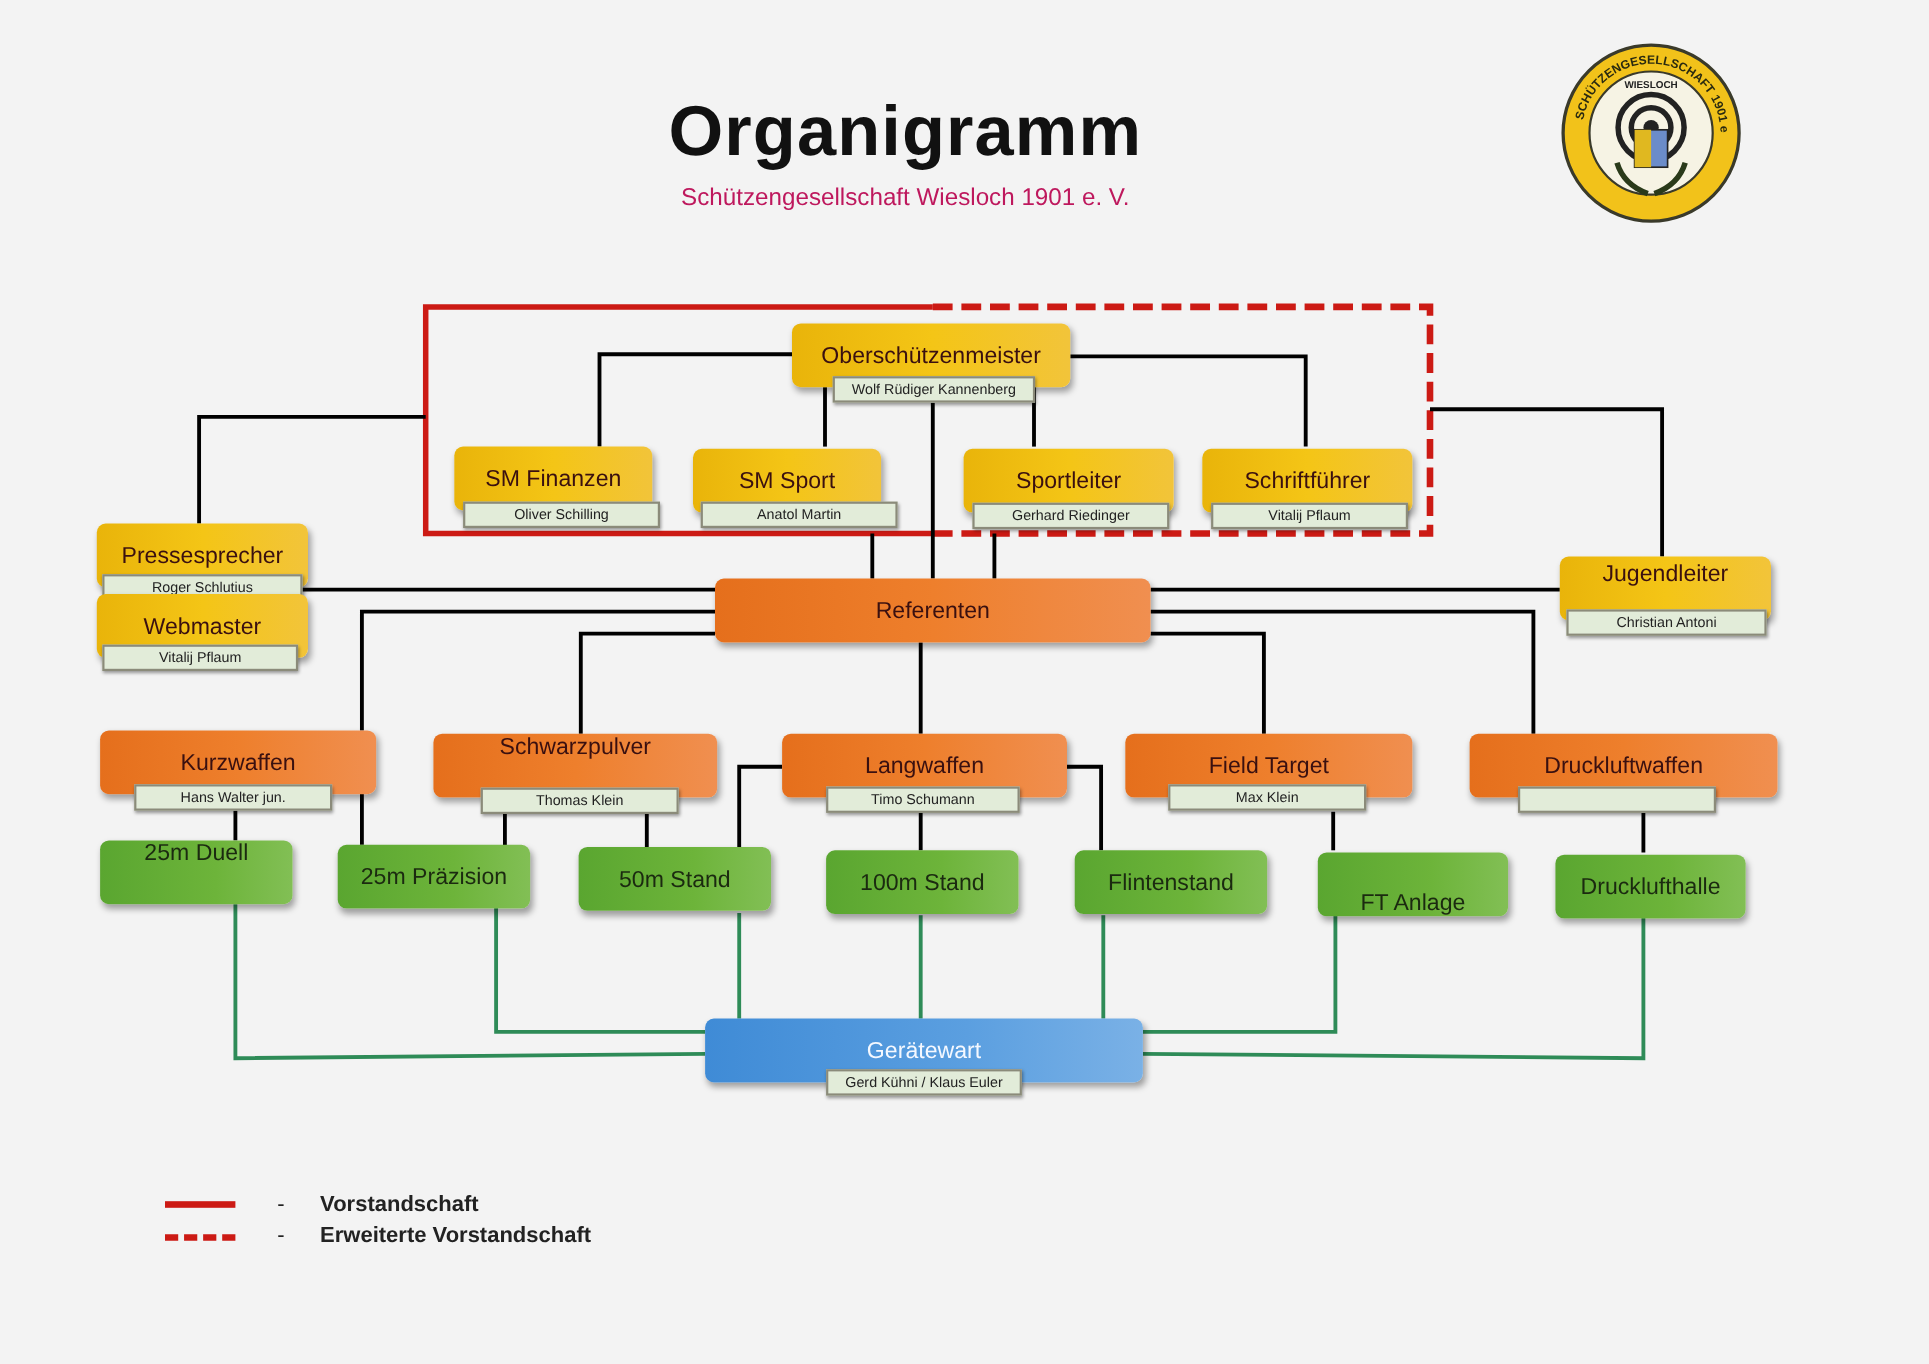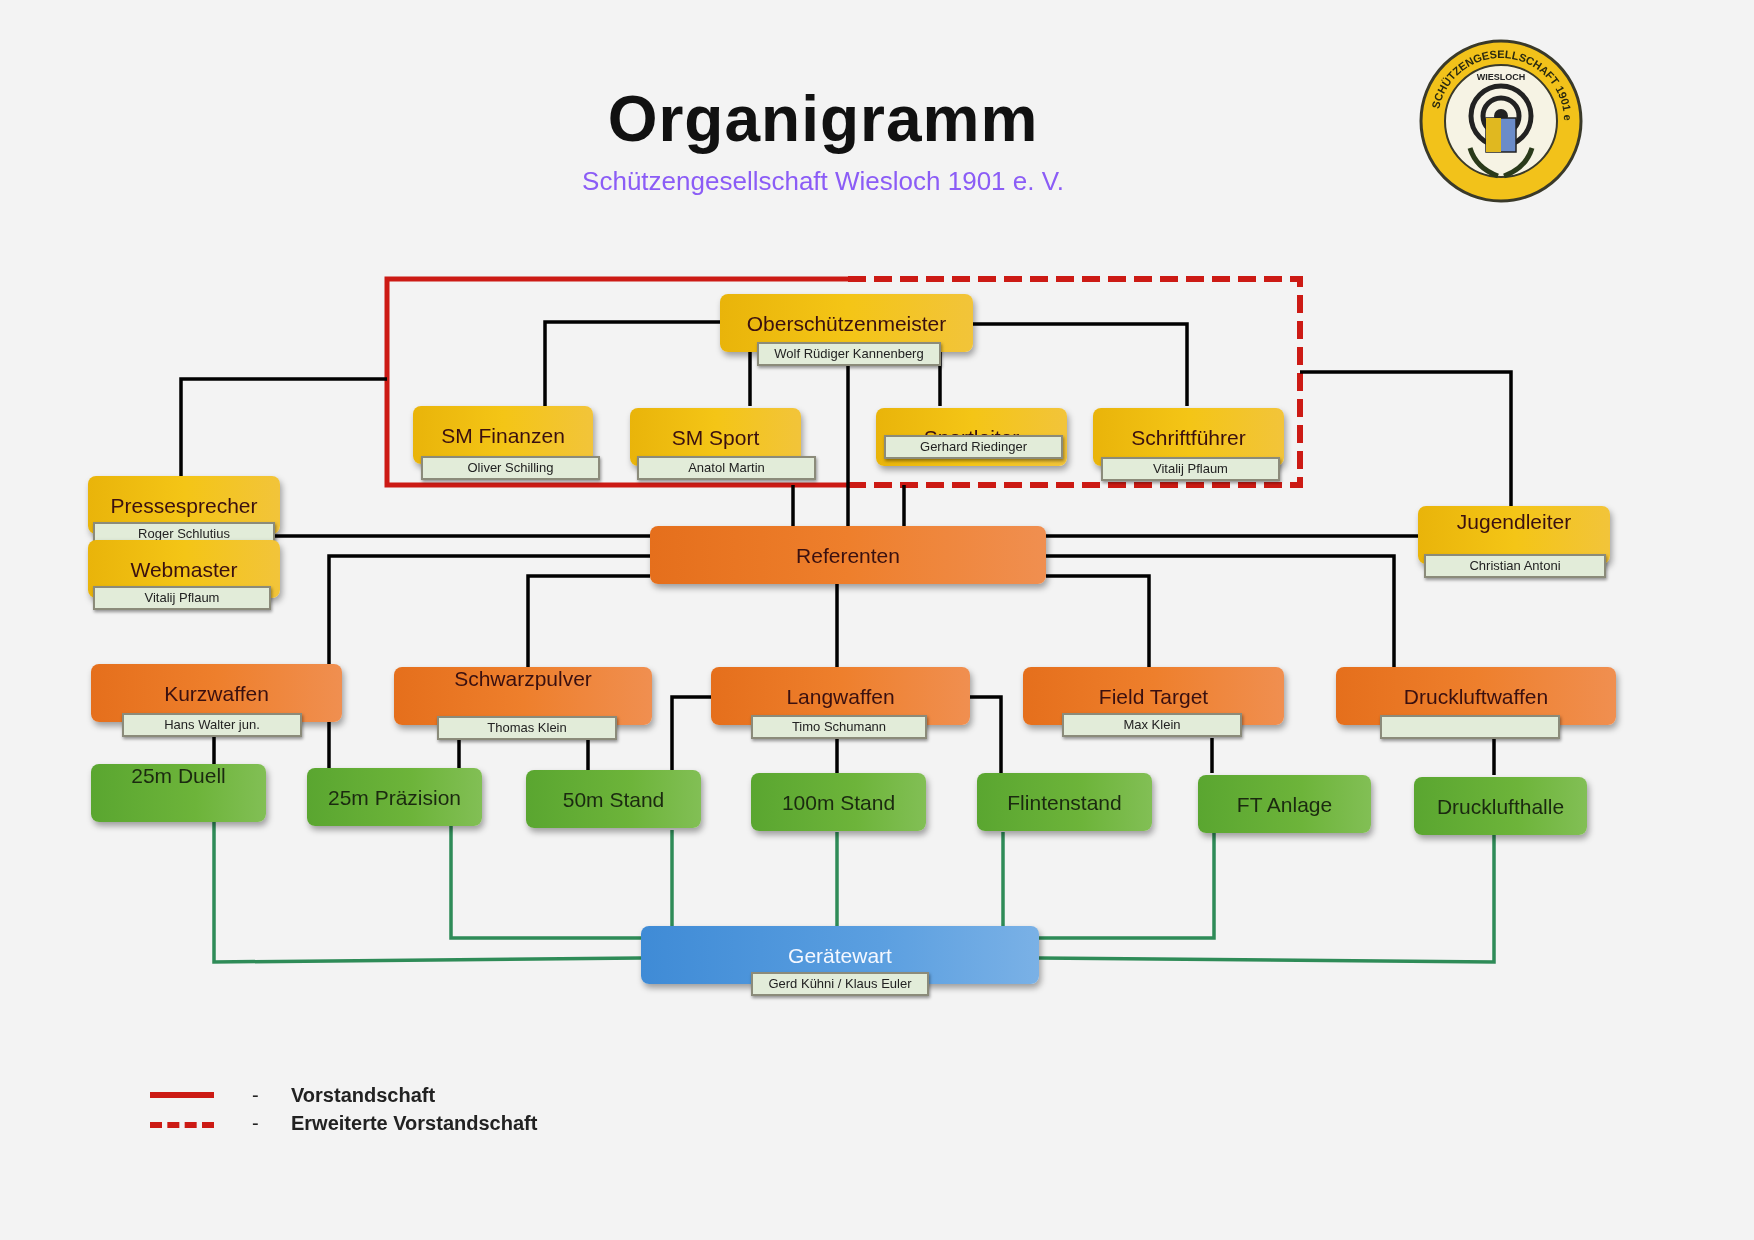--- a/index.html
+++ b/index.html
@@ -1,20 +1,20 @@
 <!DOCTYPE html>
 <html><head>
 <meta charset="utf-8">
 <style>
   html, body { margin:0; padding:0; }
   body { width:1754px; height:1240px; background:#f3f3f3; position:relative; overflow:hidden;
          font-family:"Liberation Sans", "DejaVu Sans", sans-serif; }
   .abs { position:absolute; }
   #title { left:0; width:1646px; top:82px; text-align:center; font-size:64px; font-weight:bold; color:#111; letter-spacing:1px; }
-  #subtitle { left:0; width:1646px; top:166px; text-align:center; font-size:26px; color:#8b5cf6; }
+  #subtitle { left:0; width:1646px; top:166px; text-align:center; font-size:22px; color:#be185d; }
   svg#lines { position:absolute; left:0; top:0; }
   .box { position:absolute; border-radius:8px; box-shadow:2px 4px 6px rgba(0,0,0,0.35); color:#3a1010;
          text-align:center; font-size:21px; box-sizing:border-box; }
   .box .lbl { display:block; }
   .yellow { background:linear-gradient(90deg,#e9b40a 0%,#f4c516 50%,#f2c43a 100%); }
   .orange { background:linear-gradient(90deg,#e56f1c 0%,#ee7f2c 50%,#f08f50 100%); }
   .green  { background:linear-gradient(90deg,#5aa630 0%,#6db43a 60%,#82bf55 100%); color:#1b2a10; font-size:21px; }
   .blue   { background:linear-gradient(90deg,#3f8bd6 0%,#5b9fe0 60%,#7ab1e6 100%); color:#f4f8ff; }
   .name { position:absolute; background:#e2ecd9; border:2px solid #8b8b7a; box-shadow:1px 2px 3px rgba(0,0,0,0.4);
           font-size:13px; color:#222; text-align:center; line-height:20px; height:20px; box-sizing:content-box; }
@@ -115,21 +115,21 @@
 <div class="name" style="left:421px;top:456px;width:175px;">Oliver Schilling</div>
 
 <div class="box yellow" style="left:630px;top:408px;width:171px;height:58px;">
   <span class="lbl" style="padding-top:18px;">SM Sport</span>
 </div>
 <div class="name" style="left:637px;top:456px;width:175px;">Anatol Martin</div>
 
 <div class="box yellow" style="left:876px;top:408px;width:191px;height:58px;">
   <span class="lbl" style="padding-top:18px;">Sportleiter</span>
 </div>
-<div class="name" style="left:884px;top:435px;width:175px;">Gerhard Riedinger</div>
+<div class="name" style="left:884px;top:457px;width:175px;">Gerhard Riedinger</div>
 
 <div class="box yellow" style="left:1093px;top:408px;width:191px;height:58px;">
   <span class="lbl" style="padding-top:18px;">Schriftführer</span>
 </div>
 <div class="name" style="left:1101px;top:457px;width:175px;">Vitalij Pflaum</div>
 
 <div class="box yellow" style="left:88px;top:476px;width:192px;height:58px;">
   <span class="lbl" style="padding-top:18px;">Pressesprecher</span>
 </div>
 <div class="name" style="left:93px;top:522px;width:178px;">Roger Schlutius</div>
@@ -182,21 +182,21 @@
 <div class="box green" style="left:526px;top:770px;width:175px;height:58px;">
   <span class="lbl" style="padding-top:18px;">50m Stand</span>
 </div>
 <div class="box green" style="left:751px;top:773px;width:175px;height:58px;">
   <span class="lbl" style="padding-top:18px;">100m Stand</span>
 </div>
 <div class="box green" style="left:977px;top:773px;width:175px;height:58px;">
   <span class="lbl" style="padding-top:18px;">Flintenstand</span>
 </div>
 <div class="box green" style="left:1198px;top:775px;width:173px;height:58px;">
-  <span class="lbl" style="padding-top:18px;">FT Anlage</span>
+  <span class="lbl" style="padding-top:18px;margin-top:16px;">FT Anlage</span>
 </div>
 <div class="box green" style="left:1414px;top:777px;width:173px;height:58px;">
   <span class="lbl" style="padding-top:18px;">Drucklufthalle</span>
 </div>
 
 <div class="box blue" style="left:641px;top:926px;width:398px;height:58px;">
   <span class="lbl" style="padding-top:18px;">Gerätewart</span>
 </div>
 <div class="name" style="left:751px;top:972px;width:174px;">Gerd Kühni / Klaus Euler</div>
 

